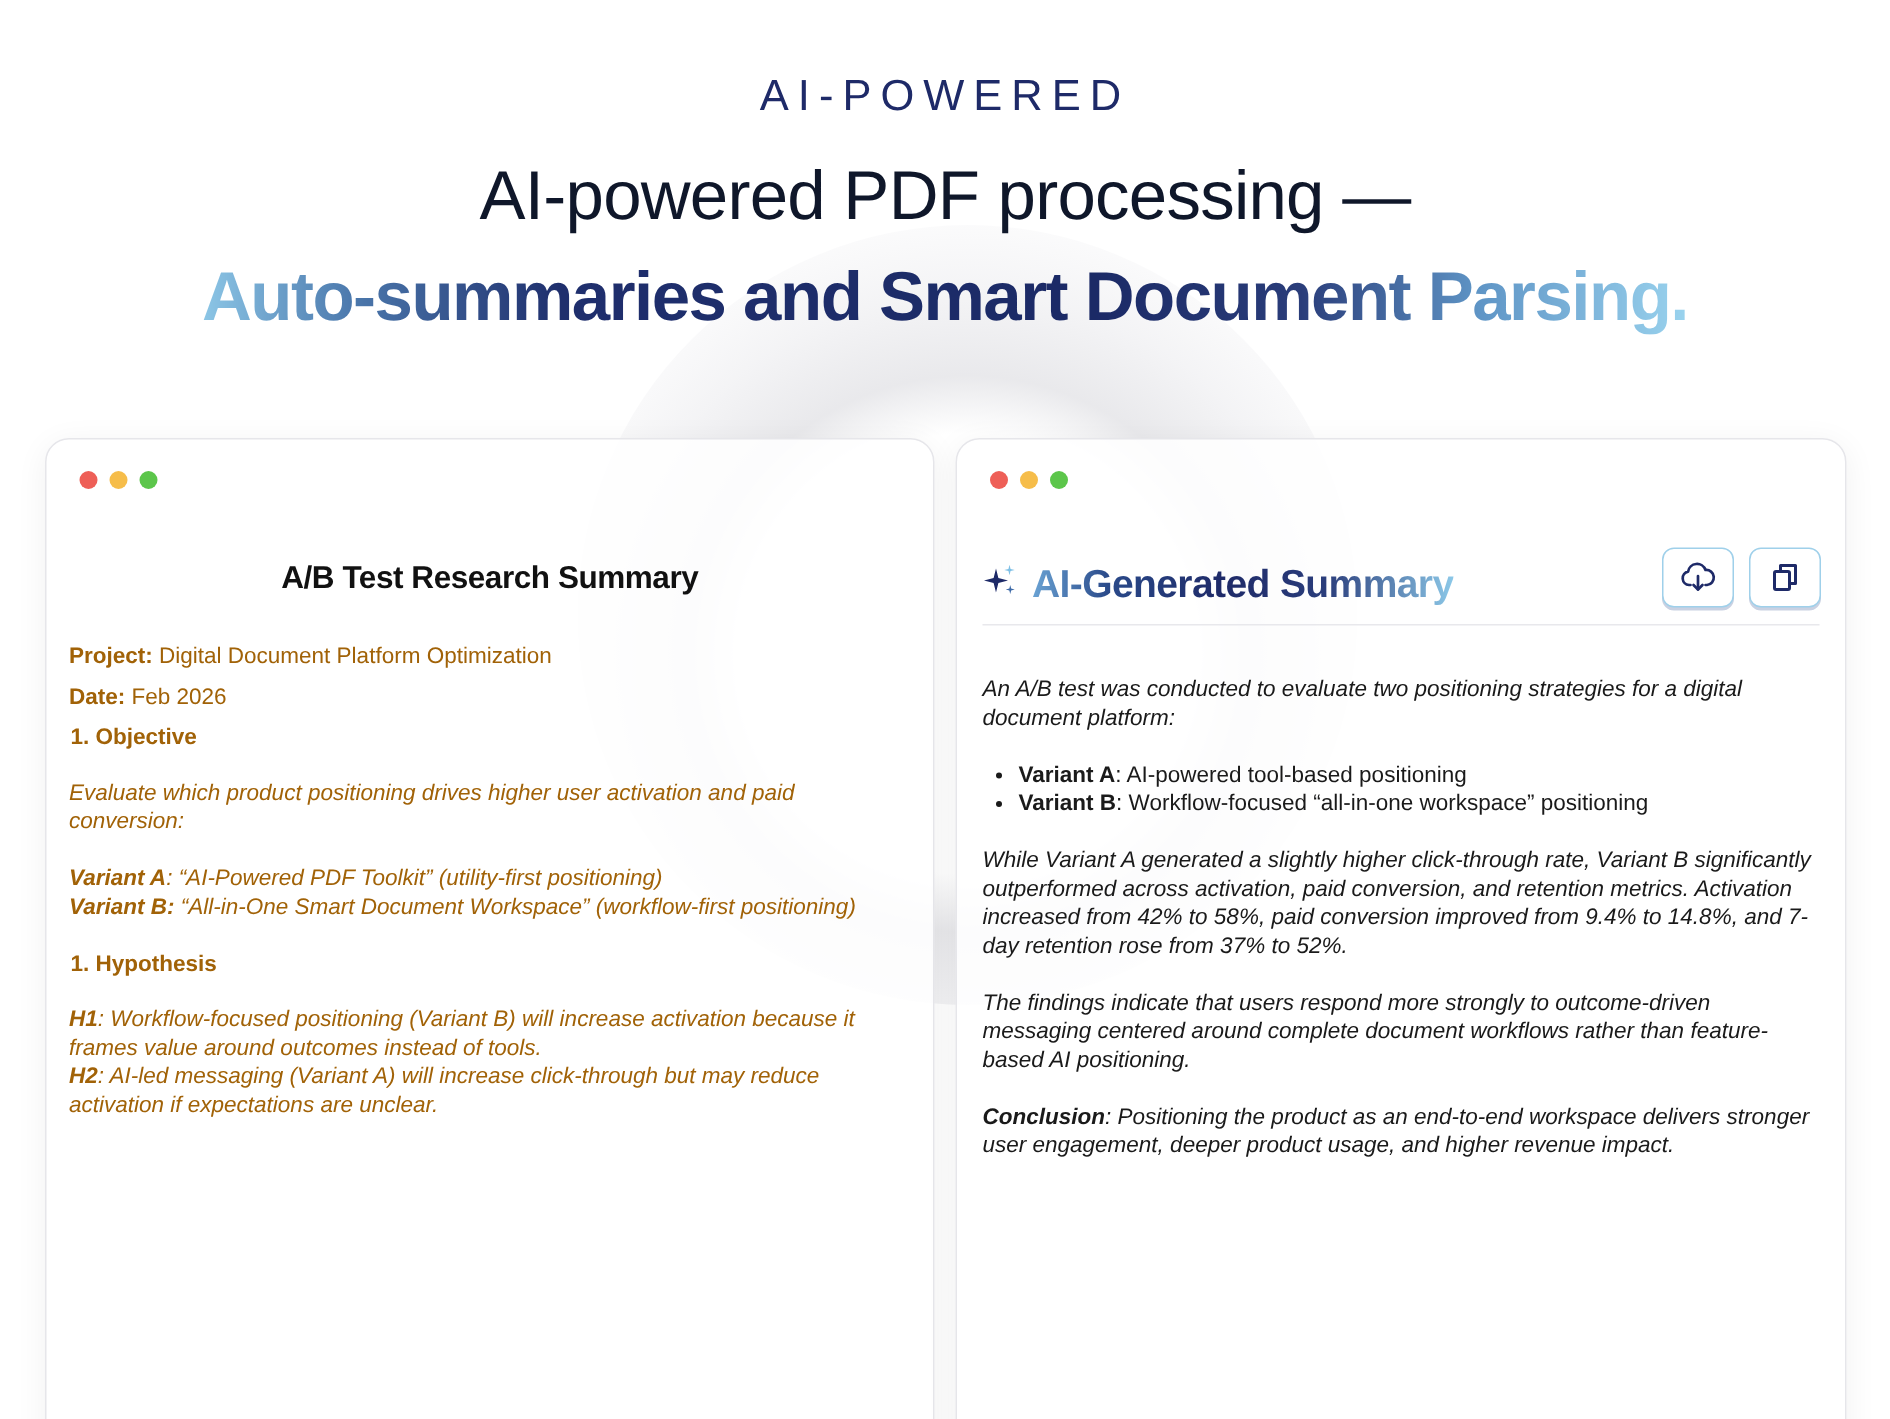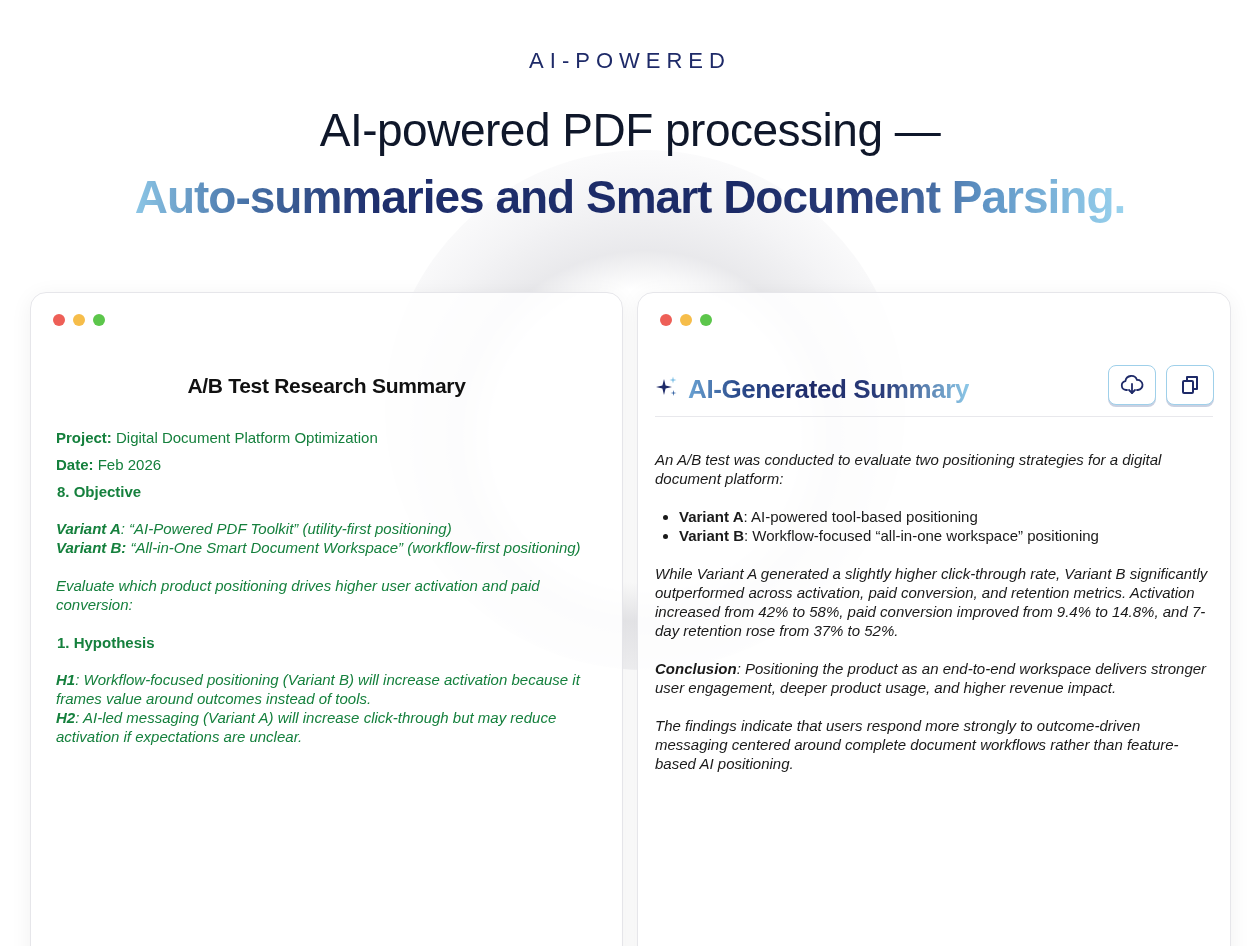--- a/index.html
+++ b/index.html
@@ -14,21 +14,21 @@
     position: absolute;
     left: 385px; top: 150px;
     width: 520px; height: 520px;
     border-radius: 50%;
     background: radial-gradient(circle at 50% 55%, rgba(255,255,255,0) 0%, rgba(255,255,255,0) 38%, rgba(215,215,220,0.55) 48%, rgba(230,230,234,0.45) 62%, rgba(245,245,247,0.2) 78%, rgba(255,255,255,0) 100%);
     z-index: 0;
   }
   .eyebrow {
     position: absolute; left: 0; right: 0; top: 48px;
     text-align: center;
-    font-size: 22px; letter-spacing: 6px;
+    font-size: 29px; letter-spacing: 6px;
     color: #1e2a68;
     font-weight: 400;
     z-index: 2;
   }
   .headline {
     position: absolute; left: 0; right: 0; top: 103px;
     text-align: center;
     font-size: 46px; font-weight: 400;
     color: #0f172a;
     letter-spacing: -0.5px;
@@ -65,22 +65,22 @@
   .dot.yellow { background: #f6bd4a; }
   .dot.green { background: #5cc64b; }
 
   .doc-title {
     position: absolute; left: 0; right: 0; top: 81px;
     text-align: center;
     font-size: 21px; font-weight: 700; color: #111;
     letter-spacing: -0.3px;
   }
   .doc-body {
-    position: absolute; left: 25px; right: 18px; top: 135px;
-    font-size: 15px; line-height: 19px; color: #15803d;
+    position: absolute; left: 15px; right: 18px; top: 135px;
+    font-size: 15px; line-height: 19px; color: #a16207;
   }
   .meta-line { margin-bottom: 8px; }
   .meta-line b { font-weight: 700; }
   .section-heading { font-weight: 700; font-size: 15px; margin: 0 0 18px 1px; }
   .para { margin-bottom: 19px; font-style: italic; }
   .para b { font-weight: 700; }
 
   .ai-header {
     position: absolute; left: 17px; right: 17px; top: 72px; height: 52px;
     border-bottom: 1px solid #e8e8ec;
@@ -126,26 +126,26 @@
     <div class="dot yellow"></div>
     <div class="dot green"></div>
   </div>
 
   <div class="doc-title">A/B Test Research Summary</div>
 
   <div class="doc-body">
     <div class="meta-line"><b>Project:</b><span> Digital Document Platform Optimization</span></div>
     <div class="meta-line"><b>Date:</b><span> Feb 2026</span></div>
 
-    <div class="section-heading">8. Objective</div>
+    <div class="section-heading">1. Objective</div>
+    <p class="para">Evaluate which product positioning drives higher user activation and paid conversion:</p>
     <p class="para">
       <b>Variant A</b><span>: “AI-Powered PDF Toolkit” (utility-first positioning)</span><br>
       <b>Variant B:</b><span> “All-in-One Smart Document Workspace” (workflow-first positioning)</span>
     </p>
-    <p class="para">Evaluate which product positioning drives higher user activation and paid conversion:</p>
 
     <div class="section-heading">1. Hypothesis</div>
     <p class="para">
       <b>H1</b><span>: Workflow-focused positioning (Variant B) will increase activation because it frames value around outcomes instead of tools.</span><br>
       <b>H2</b><span>: AI-led messaging (Variant A) will increase click-through but may reduce activation if expectations are unclear.</span>
     </p>
 
   </div>
 </div>
 
@@ -179,16 +179,16 @@
     </div>
   </div>
 
   <div class="ai-body">
     <p class="para">An A/B test was conducted to evaluate two positioning strategies for a digital document platform:</p>
     <ul>
       <li><b>Variant A</b><span>: AI-powered tool-based positioning</span></li>
       <li><b>Variant B</b><span>: Workflow-focused “all-in-one workspace” positioning</span></li>
     </ul>
     <p class="para">While Variant A generated a slightly higher click-through rate, Variant B significantly outperformed across activation, paid conversion, and retention metrics. Activation increased from 42% to 58%, paid conversion improved from 9.4% to 14.8%, and 7-day retention rose from 37% to 52%.</p>
+    <p class="para">The findings indicate that users respond more strongly to outcome-driven messaging centered around complete document workflows rather than feature-based AI positioning.</p>
     <p class="para"><b>Conclusion</b><span>: Positioning the product as an end-to-end workspace delivers stronger user engagement, deeper product usage, and higher revenue impact.</span></p>
-    <p class="para">The findings indicate that users respond more strongly to outcome-driven messaging centered around complete document workflows rather than feature-based AI positioning.</p>
   </div>
 </div>
 
 </body></html>

